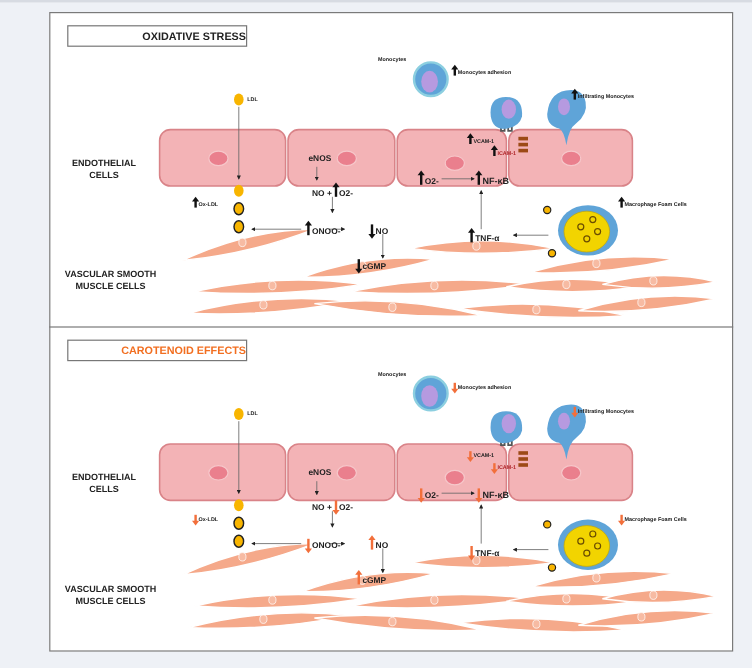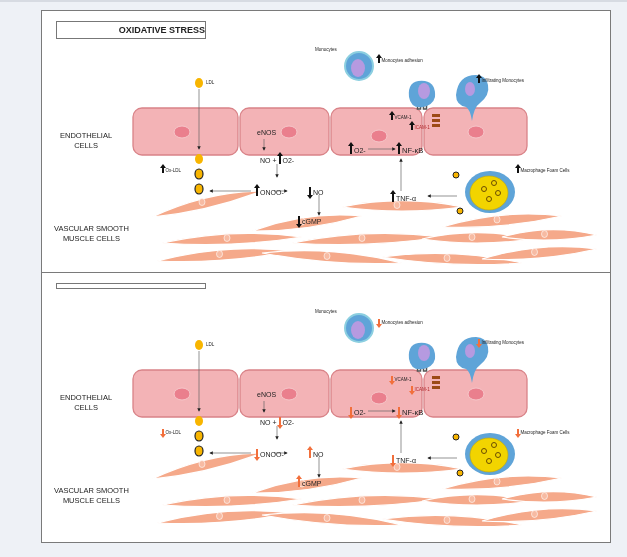--- a/index.html
+++ b/index.html
@@ -5,21 +5,21 @@
   html,body{margin:0;padding:0;}
   body{width:627px;height:557px;background:#eef1f6;position:relative;overflow:hidden;font-family:"Liberation Sans",sans-serif;}
   .topline{position:absolute;left:0;top:0;width:627px;height:2px;background:#d7dbe2;}
   .figure{position:absolute;left:41px;top:10px;width:570px;height:533px;background:#fff;border:1px solid #7a7a7a;box-sizing:border-box;}
   .divider{position:absolute;left:41px;top:272px;width:570px;height:1px;background:#7a7a7a;}
   .panel{position:absolute;left:42px;width:568px;height:261px;}
   .panel svg{position:absolute;left:0;top:0;width:568px;height:261px;}
   .title-box{position:absolute;left:14px;top:10px;width:148px;border:1px solid #777;background:#fff;text-align:right;font-weight:bold;font-size:9px;line-height:12px;padding:2px 0;}
   .t-black{color:#222;}
   .t-orange{color:#f26f21;}
-  .lbl{position:absolute;font-weight:normal;color:#222;white-space:nowrap;}
+  .lbl{position:absolute;font-weight:bold;color:#222;white-space:nowrap;}
   .side{font-size:7.5px;text-align:center;line-height:10px;}
   .sm{font-size:4.5px;}
   .md{font-size:7px;}
   .lg{font-size:7.5px;}
   .red{color:#b0262a;}
   .arr{display:inline-block;width:2px;height:9px;position:relative;margin-right:2px;vertical-align:-1px;}
   .arr.up{background:#111;}
   .arr.up:before{content:"";position:absolute;left:-2px;top:-3px;border-left:3px solid transparent;border-right:3px solid transparent;border-bottom:4px solid #111;}
   .arr.down{background:#111;}
   .arr.down:after{content:"";position:absolute;left:-2px;bottom:-3px;border-left:3px solid transparent;border-right:3px solid transparent;border-top:4px solid #111;}
@@ -224,20 +224,21 @@
           <ellipse cx="447" cy="182" rx="19" ry="17" fill="#f2d400" stroke="#c6a700" stroke-width="0.6"></ellipse>
           <circle cx="442" cy="178" r="2.5" fill="none" stroke="#6b4d00" stroke-width="1"></circle>
           <circle cx="452" cy="172" r="2.5" fill="none" stroke="#6b4d00" stroke-width="1"></circle>
           <circle cx="456" cy="182" r="2.5" fill="none" stroke="#6b4d00" stroke-width="1"></circle>
           <circle cx="447" cy="188" r="2.5" fill="none" stroke="#6b4d00" stroke-width="1"></circle>
           <circle cx="414" cy="164" r="3" fill="#f8b500" stroke="#222" stroke-width="1"></circle>
           <circle cx="418" cy="200" r="3" fill="#f8b500" stroke="#222" stroke-width="1"></circle>
         </g>
     </svg>
     <div class="title-box t-orange">
+        <div>CAROTENOID EFFECTS</div>
       </div>
     <div class="lbl side" style="left:18px;top:120px;"><span>ENDOTHELIAL</span><br><span>CELLS</span></div>
     <div class="lbl side" style="left:12px;top:213px;"><span>VASCULAR SMOOTH</span><br><span>MUSCLE CELLS</span></div>
 
     <div class="lbl sm" style="left:164px;top:69px;">LDL</div>
     <div class="lbl sm" style="left:120px;top:156px;"><i class="arr s down o"></i><span>Ox-LDL</span></div>
 
     <div class="lbl md" style="left:215px;top:118px;">eNOS</div>
     <div class="lbl md" style="left:218px;top:144px;"><span>NO +</span> <i class="arr down o"></i><span>O2-</span></div>
     <div class="lbl md" style="left:214px;top:176px;"><i class="arr down o"></i><span>ONOO-</span></div>

